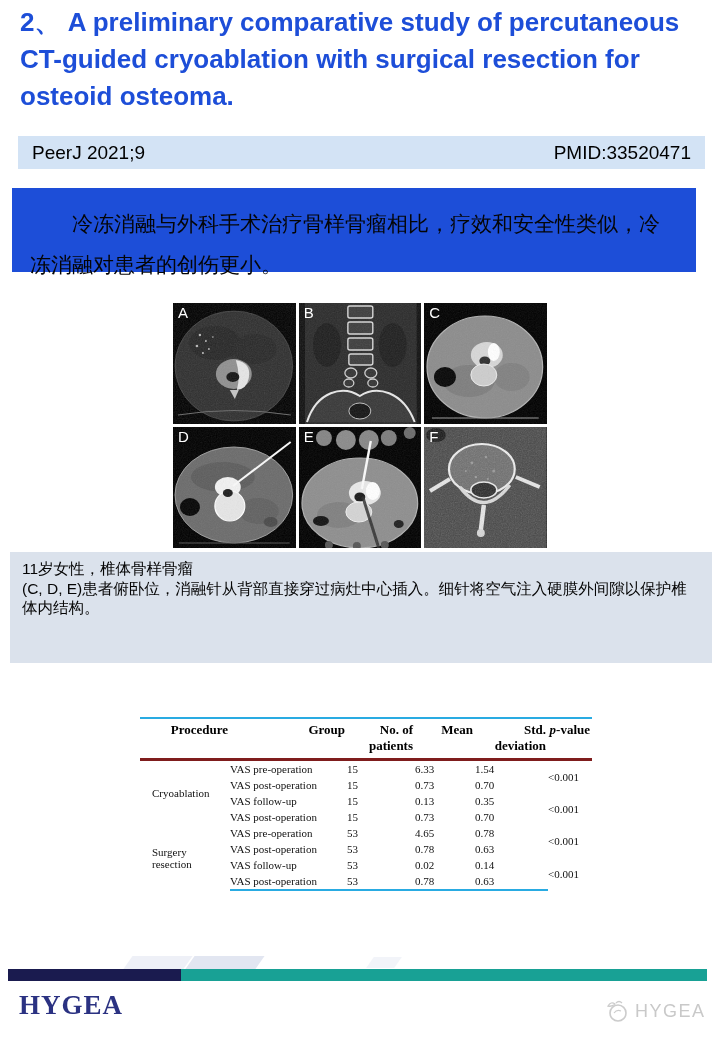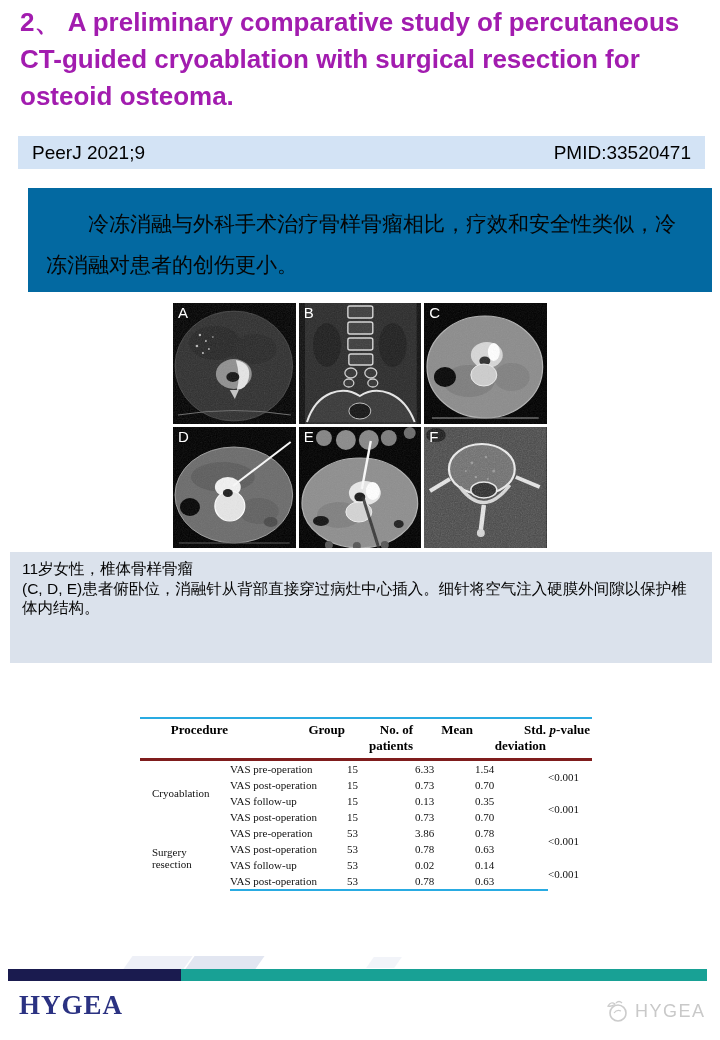--- a/index.html
+++ b/index.html
@@ -1,31 +1,31 @@
 <!DOCTYPE html>
 <html><head>
 <meta charset="utf-8">
 <style>
   html,body{margin:0;padding:0;background:#ffffff;}
   .page{position:relative;width:720px;height:1040px;background:#ffffff;overflow:hidden;
         font-family:"Liberation Sans",sans-serif;color:#000;}
 
   
   .title{position:absolute;left:20px;top:4px;width:692px;
-         font-size:26px;font-weight:700;line-height:37px;color:#a21caf;}
+         font-size:26px;font-weight:700;line-height:37px;color:#1d4ed8;}
 
   
   .cite-bar{position:absolute;left:18px;top:136px;width:687px;height:33px;
             background:#d3e3f5;display:flex;align-items:center;
             justify-content:space-between;padding:0 14px;box-sizing:border-box;
             font-size:19px;gap:18px;}
 
   
-  .summary-box{position:absolute;left:28px;top:188px;width:684px;height:104px;
-               background:#0369a1;box-sizing:border-box;padding:15px 18px 0 18px;}
+  .summary-box{position:absolute;left:12px;top:188px;width:684px;height:84px;
+               background:#1d4ed8;box-sizing:border-box;padding:15px 18px 0 18px;}
   .summary-box p{margin:0;font-size:21px;line-height:41px;text-indent:2em;color:#050505;}
 
   
   .ct-figure{position:absolute;left:173px;top:303px;width:374px;height:245px;
              background:#ffffff;display:grid;grid-template-columns:repeat(3,1fr);
              grid-template-rows:repeat(2,1fr);gap:3px;}
   .ct-panel{position:relative;background:#000;overflow:hidden;}
   .ct-panel svg{position:absolute;left:0;top:0;width:100%;height:100%;}
   .ct-label{position:absolute;left:5px;top:1px;color:#fff;font-size:15px;
             font-family:"Liberation Sans",sans-serif;z-index:2;}
@@ -283,21 +283,21 @@
         <tr>
           <td>VAS post-operation</td>
           <td>15</td>
           <td>0.73</td>
           <td>0.70</td>
         </tr>
         <tr>
           <td class="c1 proc" rowspan="4">Surgery resection</td>
           <td>VAS pre-operation</td>
           <td>53</td>
-          <td>3.86</td>
+          <td>4.65</td>
           <td>0.78</td>
           <td class="pv" rowspan="2">&lt;0.001</td>
         </tr>
         <tr>
           <td>VAS post-operation</td>
           <td>53</td>
           <td>0.78</td>
           <td>0.63</td>
         </tr>
         <tr>

